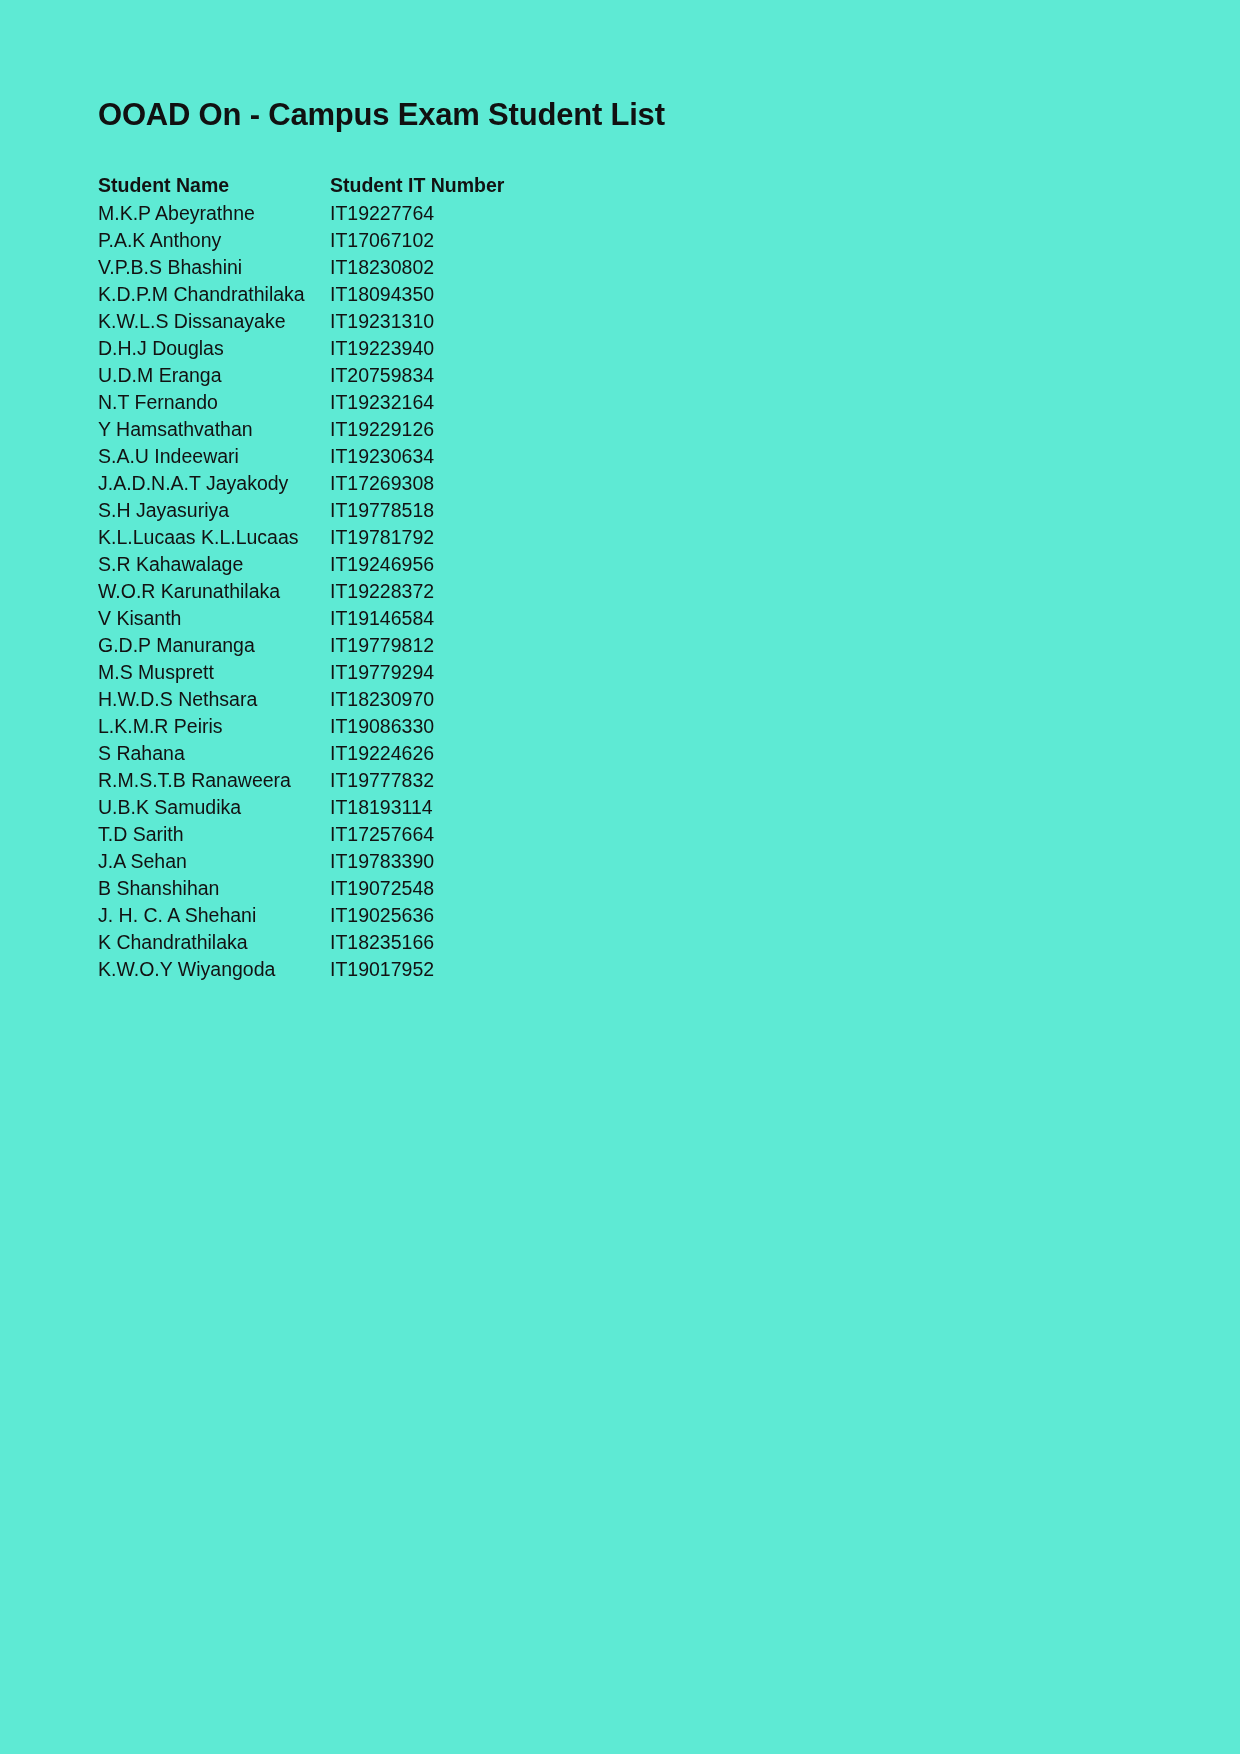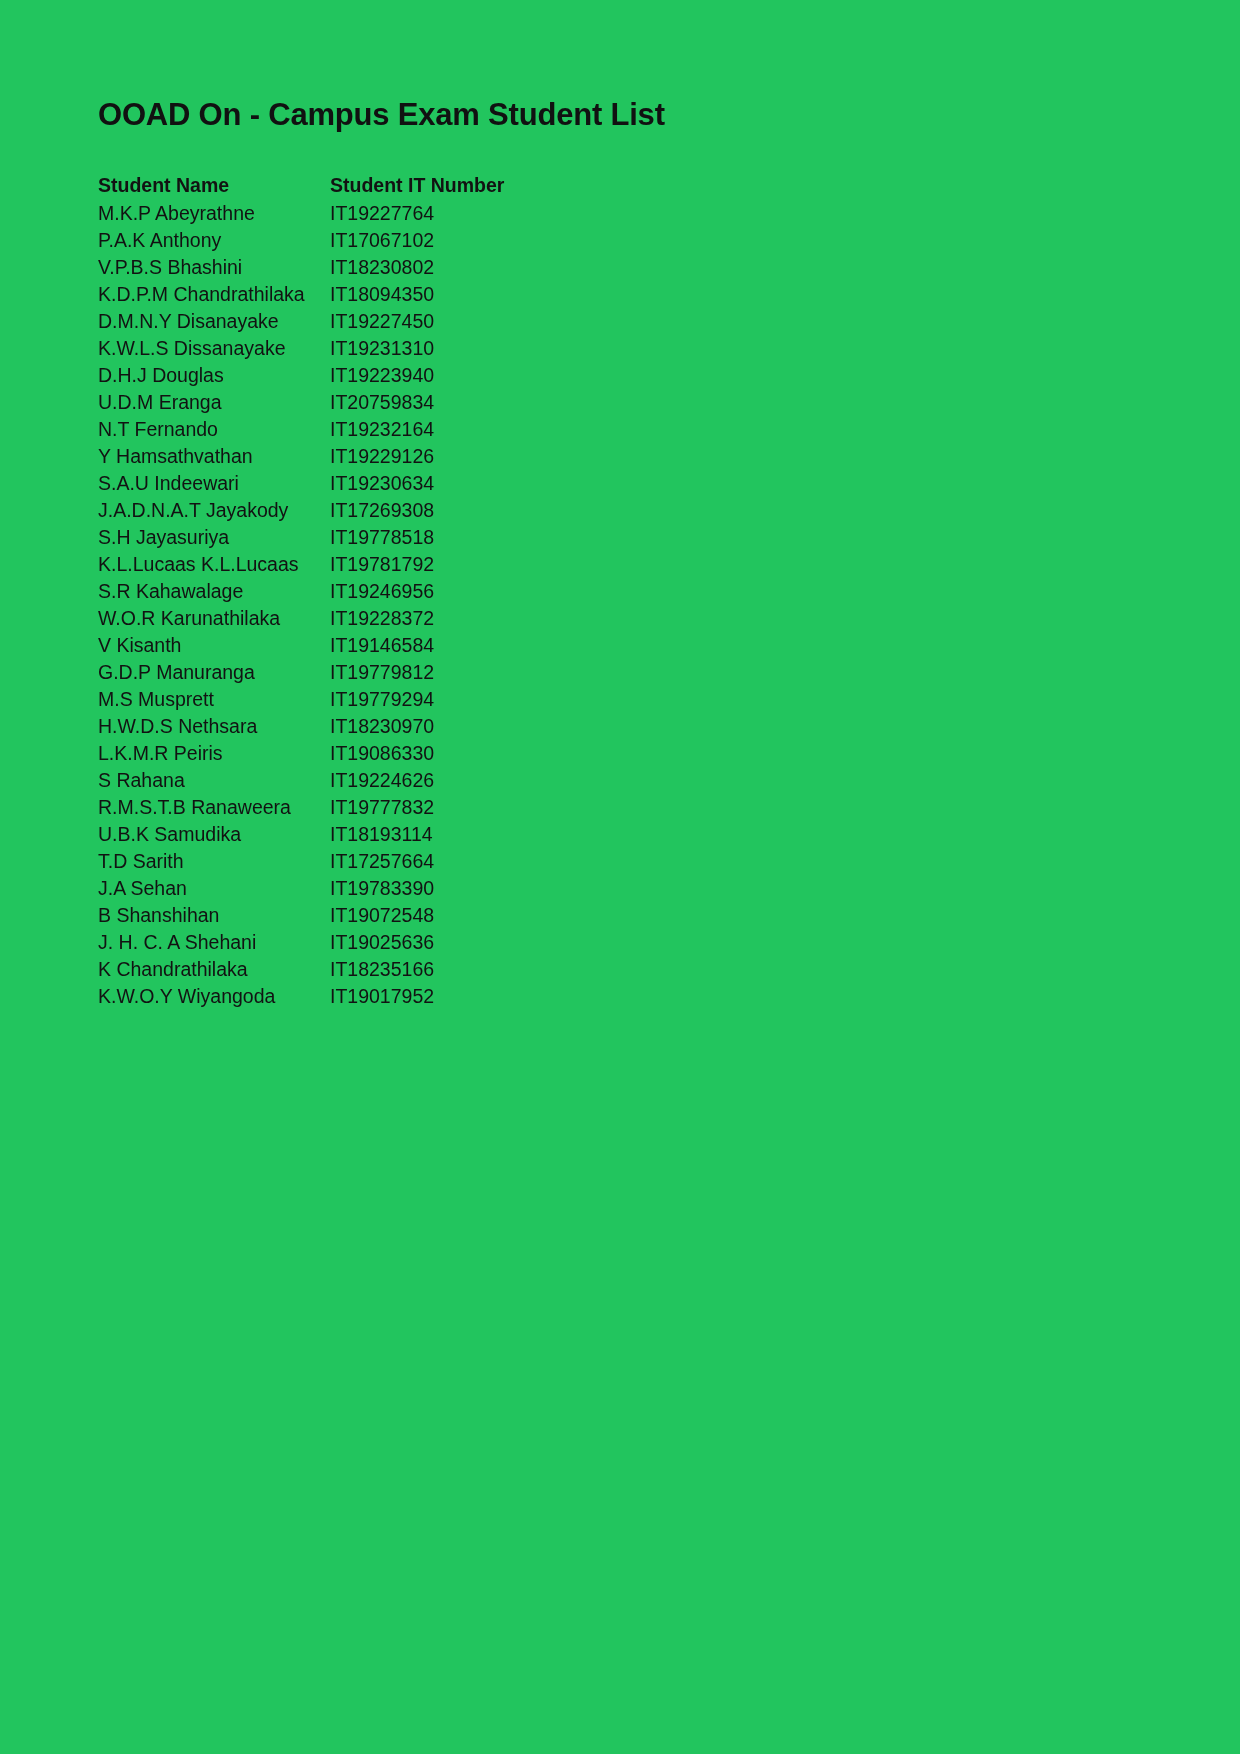--- a/index.html
+++ b/index.html
@@ -12,21 +12,21 @@
     width: 1240px;
     height: 1754px;
     font-family: "Liberation Sans", "DejaVu Sans", sans-serif;
     color: #000000;
     -webkit-font-smoothing: antialiased;
   }
   .page {
     position: relative;
     width: 1240px;
     height: 1754px;
-    background: #22c55e;
+    background: #5eead4;
     box-sizing: border-box;
     padding: 96px 118px 0 98px;
   }
   .doc-title {
     font-size: 31px;
     font-weight: bold;
     letter-spacing: -0.2px;
     line-height: 1.25;
     margin: 0 0 36px 0;
     color: #111111;
@@ -91,24 +91,20 @@
         </tr>
         <tr>
           <td>V.P.B.S Bhashini</td>
           <td>IT18230802</td>
         </tr>
         <tr>
           <td>K.D.P.M Chandrathilaka</td>
           <td>IT18094350</td>
         </tr>
         <tr>
-          <td>D.M.N.Y Disanayake</td>
-          <td>IT19227450</td>
-        </tr>
-        <tr>
           <td>K.W.L.S Dissanayake</td>
           <td>IT19231310</td>
         </tr>
         <tr>
           <td>D.H.J Douglas</td>
           <td>IT19223940</td>
         </tr>
         <tr>
           <td>U.D.M Eranga</td>
           <td>IT20759834</td>

